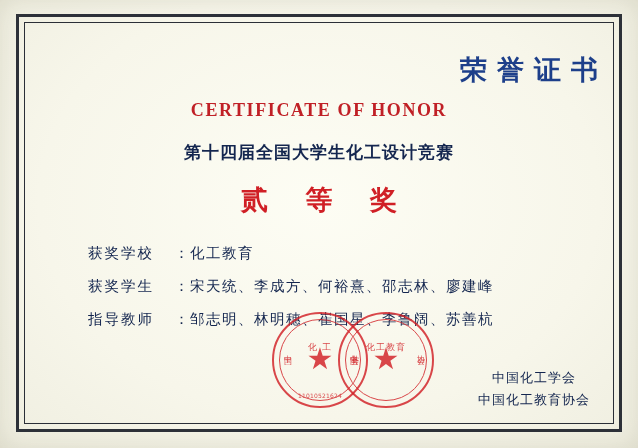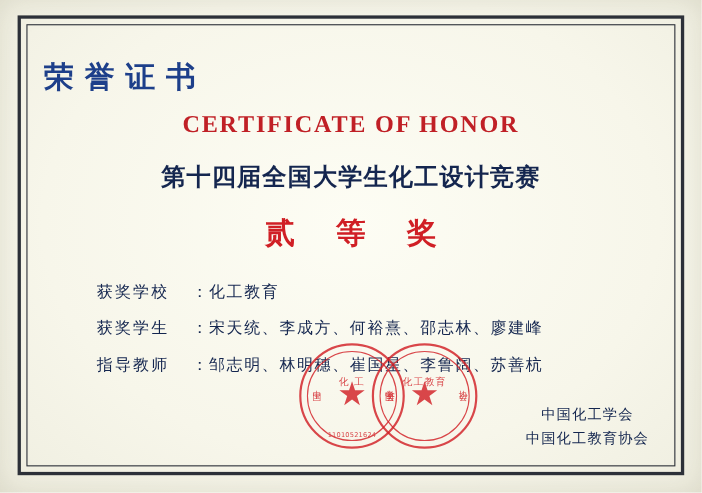--- a/index.html
+++ b/index.html
@@ -47,42 +47,42 @@
   }
   .content {
     position: absolute;
     left: 30px;
     top: 30px;
     right: 30px;
     bottom: 30px;
   }
   .title-cn {
     margin-top: 22px;
-    text-align: left;
+    text-align: right;
     font-family: "DejaVu Serif", serif;
     font-size: 27px;
     font-weight: bold;
     letter-spacing: 10px;
     color: #1d3f8a;
     text-indent: 10px;
   }
   .title-en {
     margin-top: 12px;
     text-align: center;
     font-family: "Liberation Serif", serif;
-    font-size: 22px;
+    font-size: 18px;
     font-weight: bold;
     letter-spacing: 1.6px;
     color: #c02026;
   }
   .subtitle {
     margin-top: 20px;
     text-align: center;
     font-family: "DejaVu Serif", serif;
-    font-size: 22px;
+    font-size: 17px;
     font-weight: bold;
     letter-spacing: 1px;
     color: #14264f;
   }
   .award {
     margin-top: 18px;
     text-align: center;
     font-family: "DejaVu Serif", serif;
     font-size: 27px;
     font-weight: bold;

